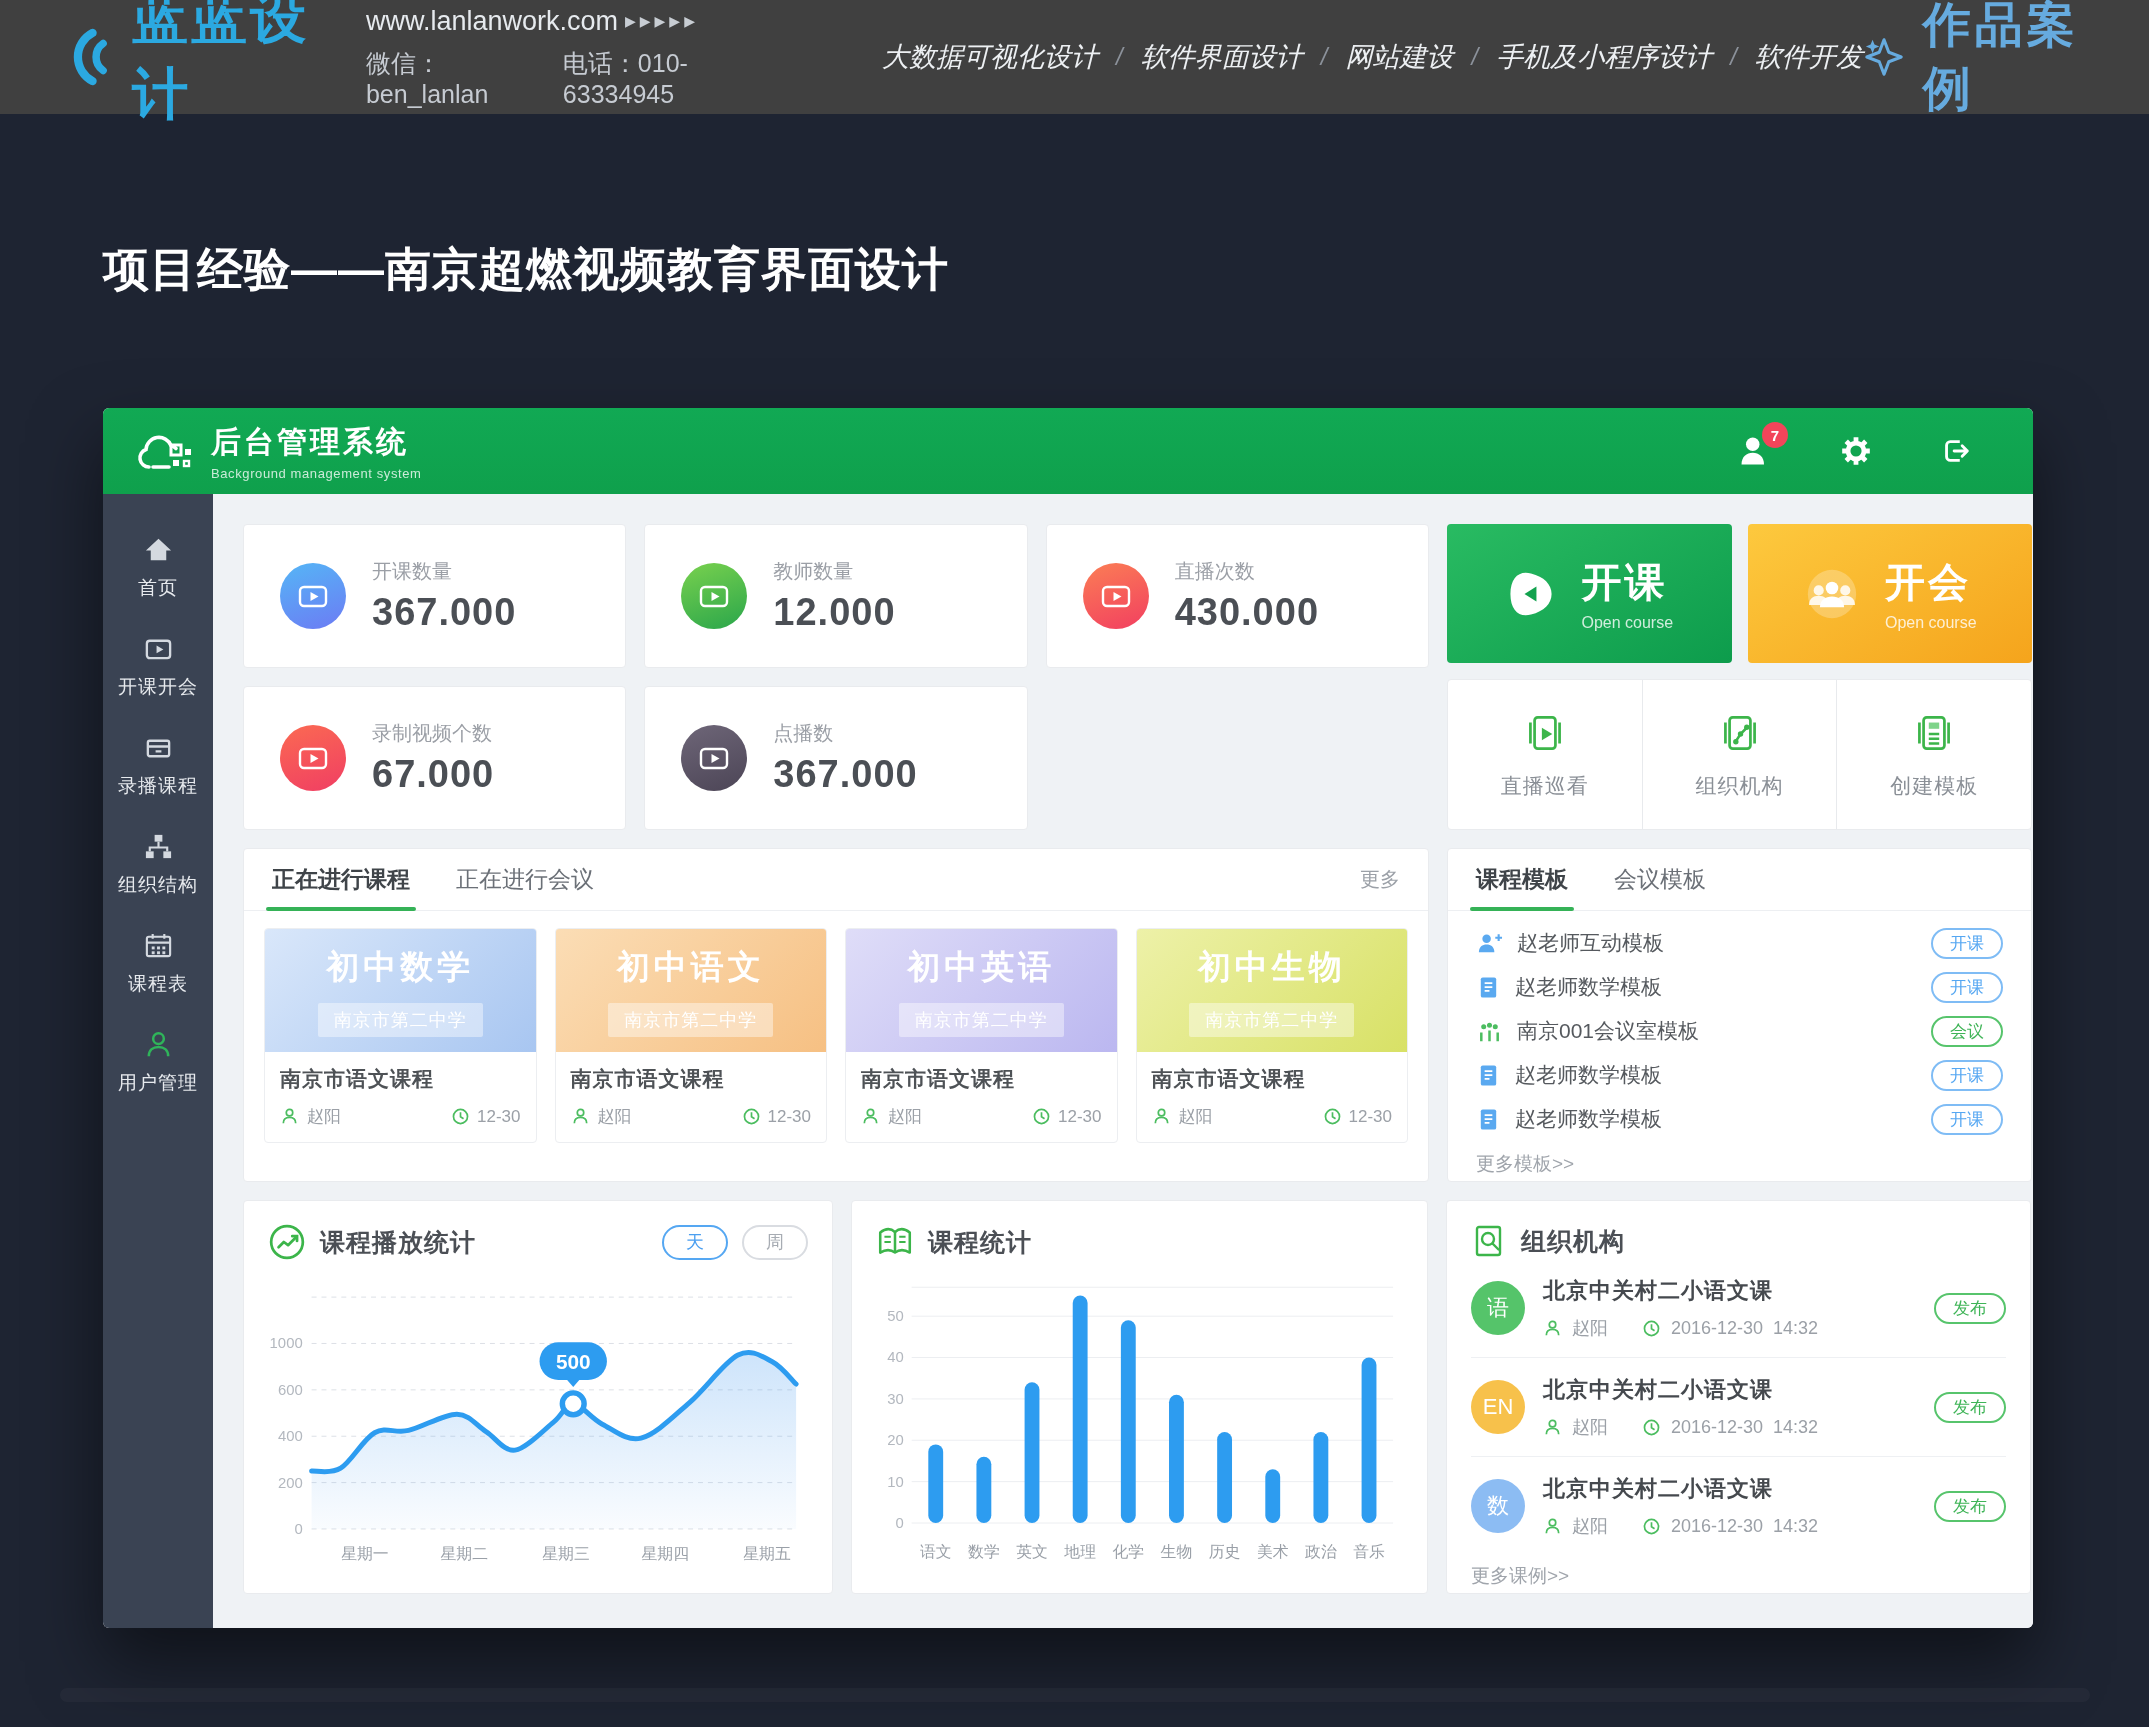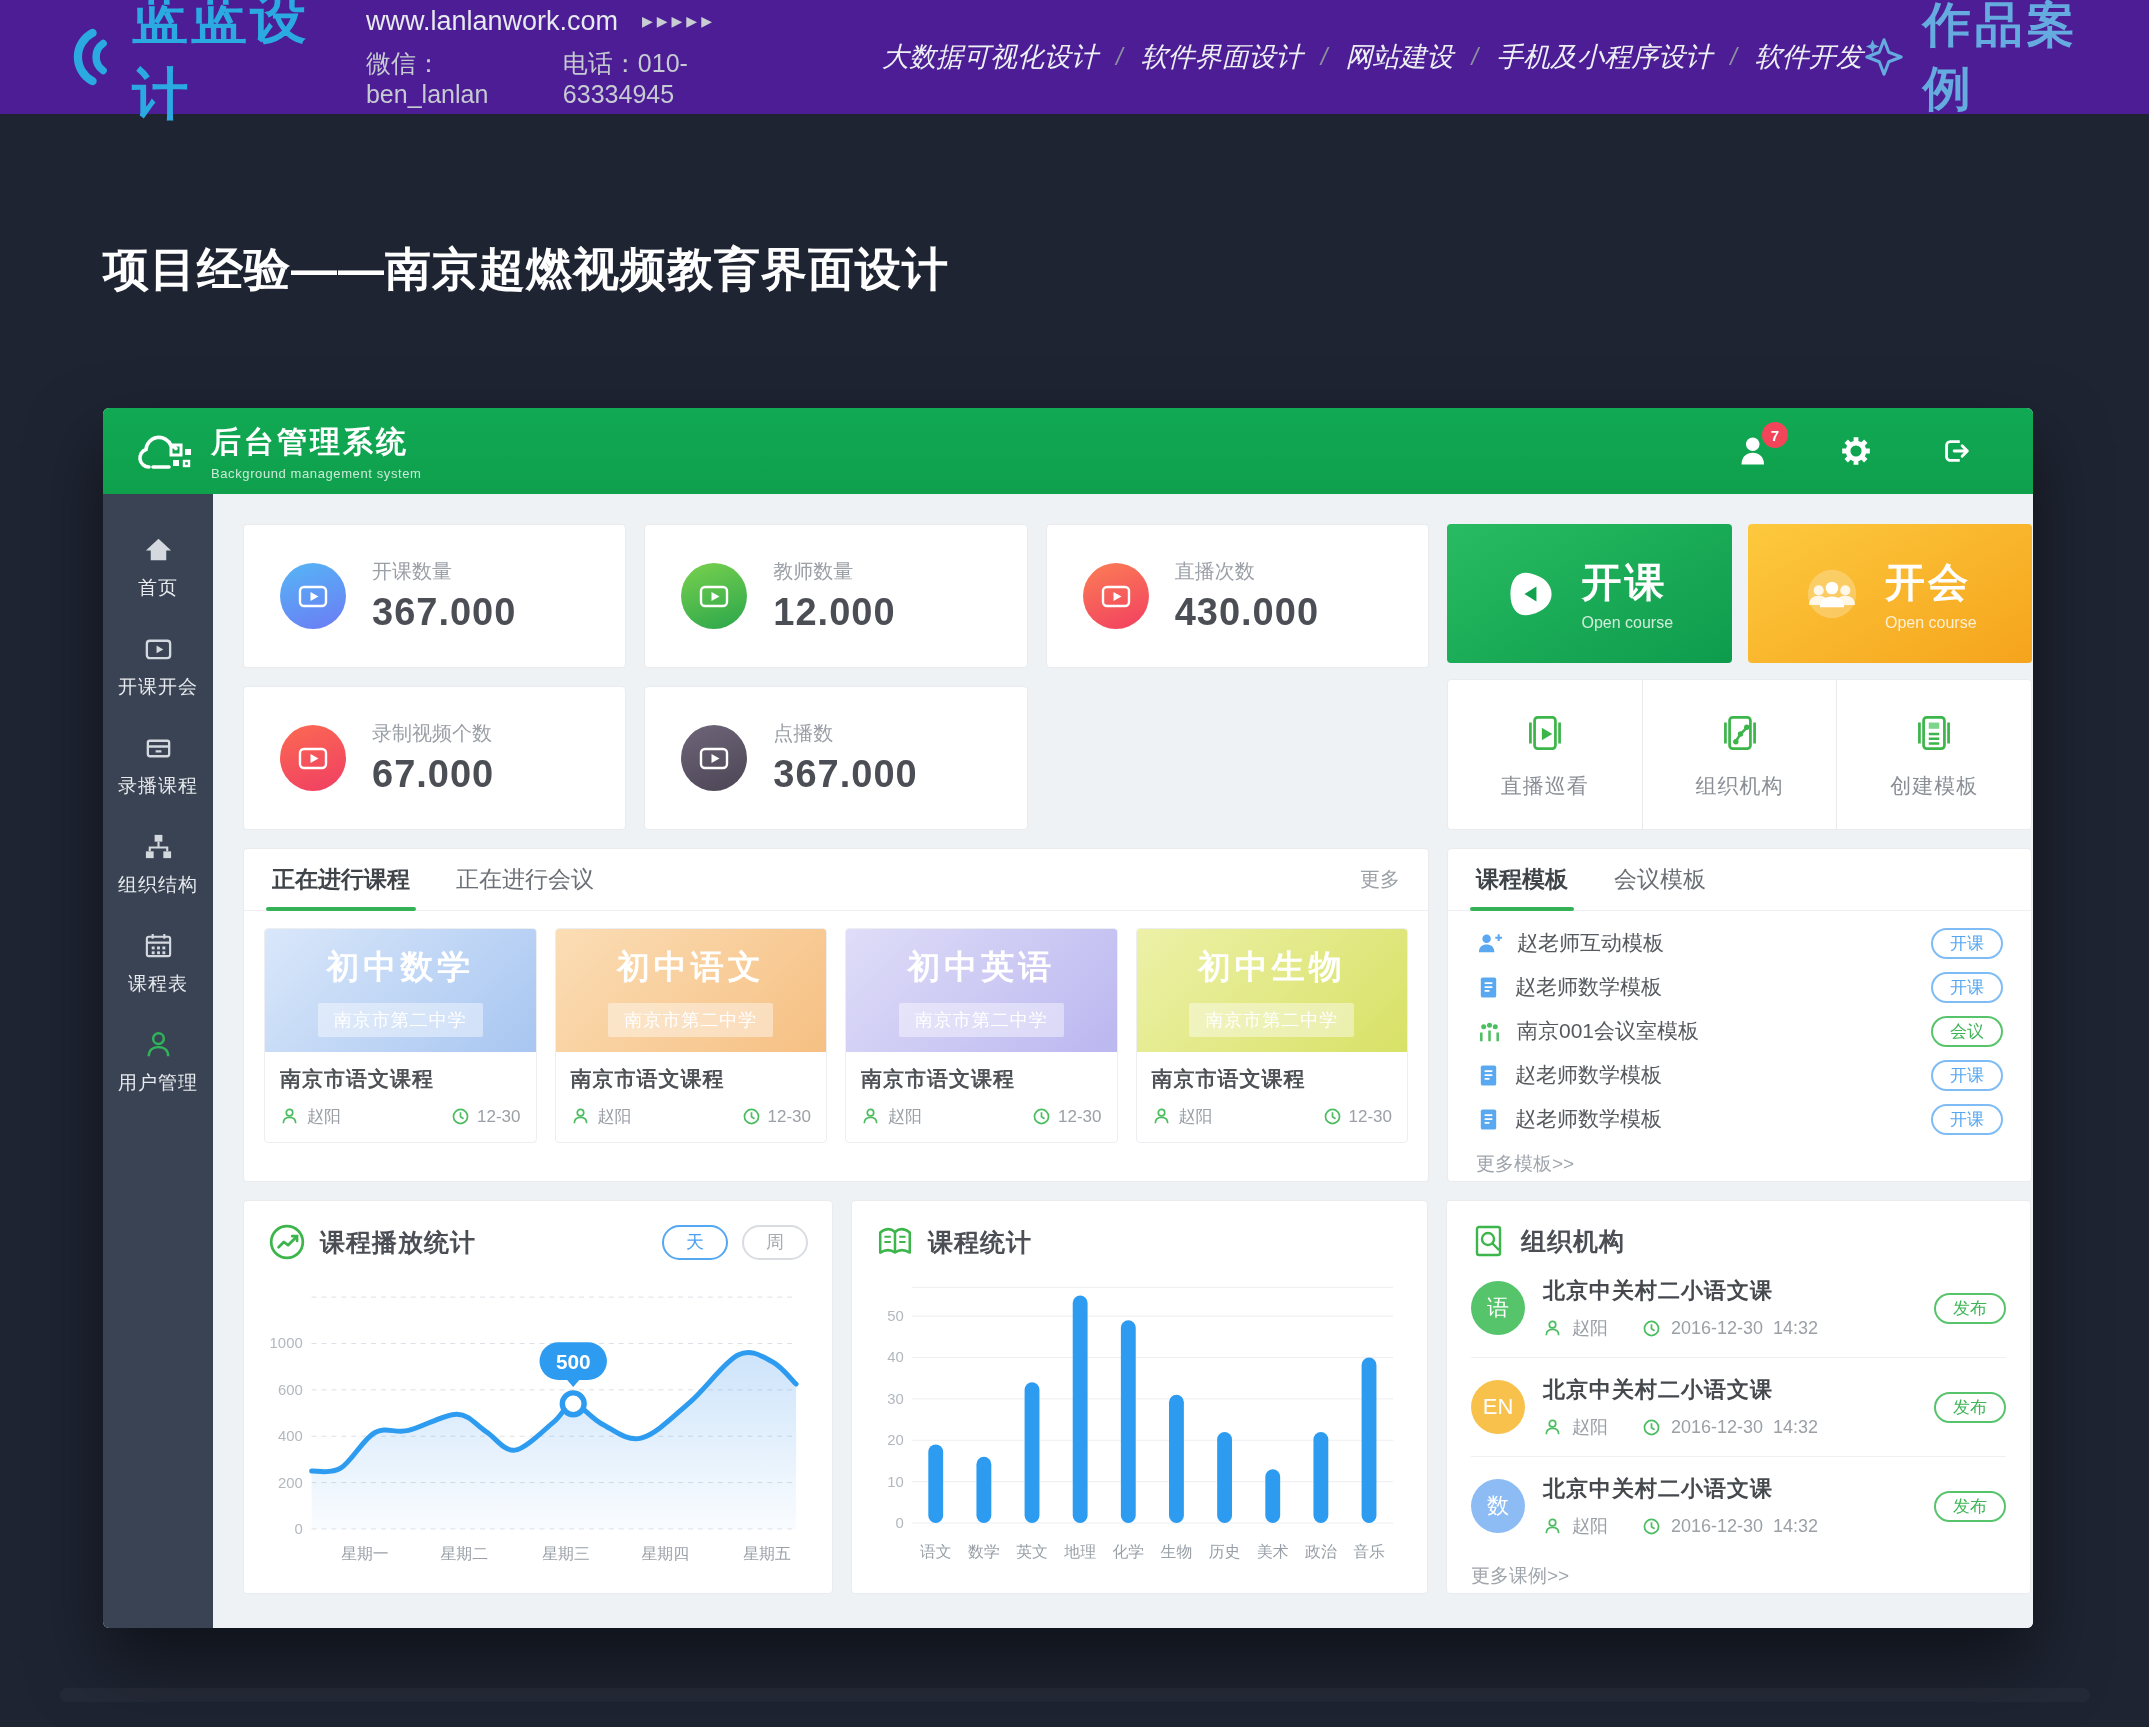--- a/index.html
+++ b/index.html
@@ -4,26 +4,26 @@
 <style>
   * { margin:0; padding:0; box-sizing:border-box; }
   html,body { width:2149px; height:1727px; }
   body {
     background:#1E2432;
     font-family:"Liberation Sans", sans-serif;
     position:relative;
     overflow:hidden;
   }
   
-  .topbar { height:114px; background:#4c1d95; display:flex; align-items:center; padding:0 58px; }
+  .topbar { height:114px; background:#404040; display:flex; align-items:center; padding:0 58px; }
   .logo { display:flex; align-items:center; gap:14px; }
   .logo-mark { width:74px; height:74px; }
   .logo-text { font-size:56px; font-weight:bold; color:#2BA9E1; letter-spacing:3px; }
   .contact { margin-left:42px; }
-  .contact-line1 { display:flex; align-items:center; gap:24px;text-align:center; }
+  .contact-line1 { display:flex; align-items:center; gap:7px;text-align:center; }
   .site-url { font-size:27px; color:#E6EAEE; }
   .site-arrows { font-size:14px; color:#C8CDD3; letter-spacing:4px; }
   .contact-line2 { margin-top:10px; font-size:25px; color:#C6CBD2; display:flex; gap:38px; }
   .topnav { margin-left:129px; display:flex; align-items:center; gap:18px; font-style:italic; font-size:27px; color:#EDF0F3; white-space:nowrap; }
   .topnav .sep { color:#8C929B; font-size:24px; }
   .portfolio { margin-left:auto; display:flex; align-items:center; gap:18px; }
   .portfolio-text { font-size:48px; font-weight:bold; color:#66ABDF; letter-spacing:4px; }
   
   .page-title { position:absolute; left:103px; top:239px; font-size:46px; font-weight:bold; color:#FFFFFF; letter-spacing:1px; }
   

